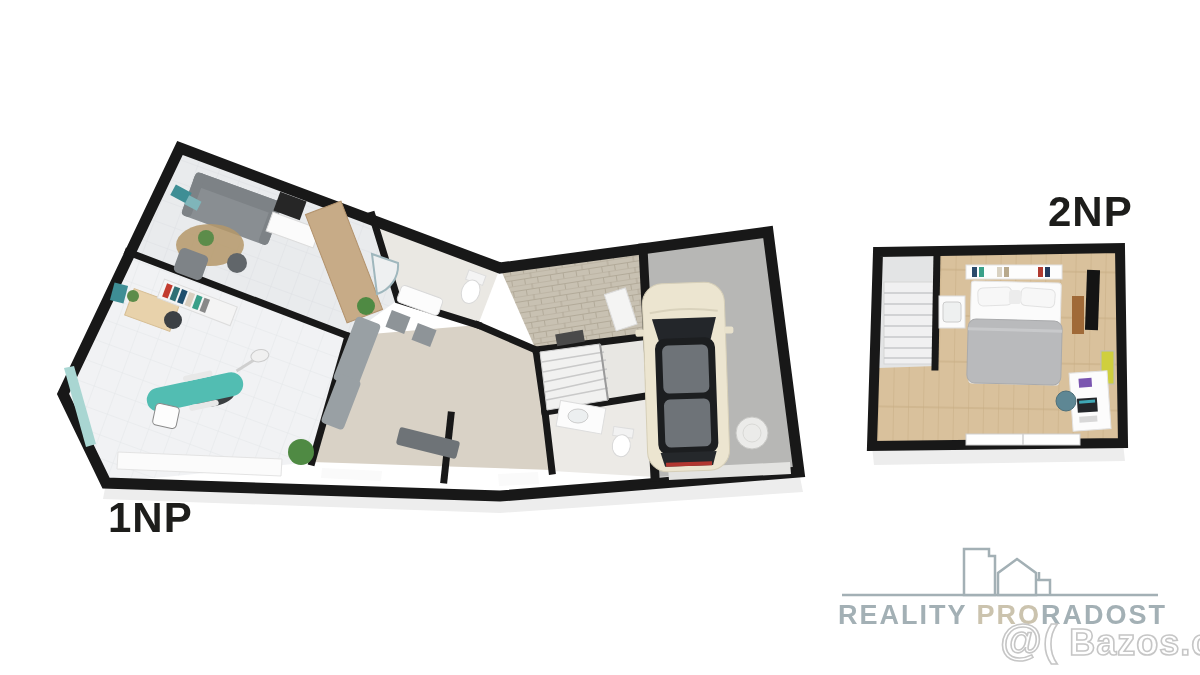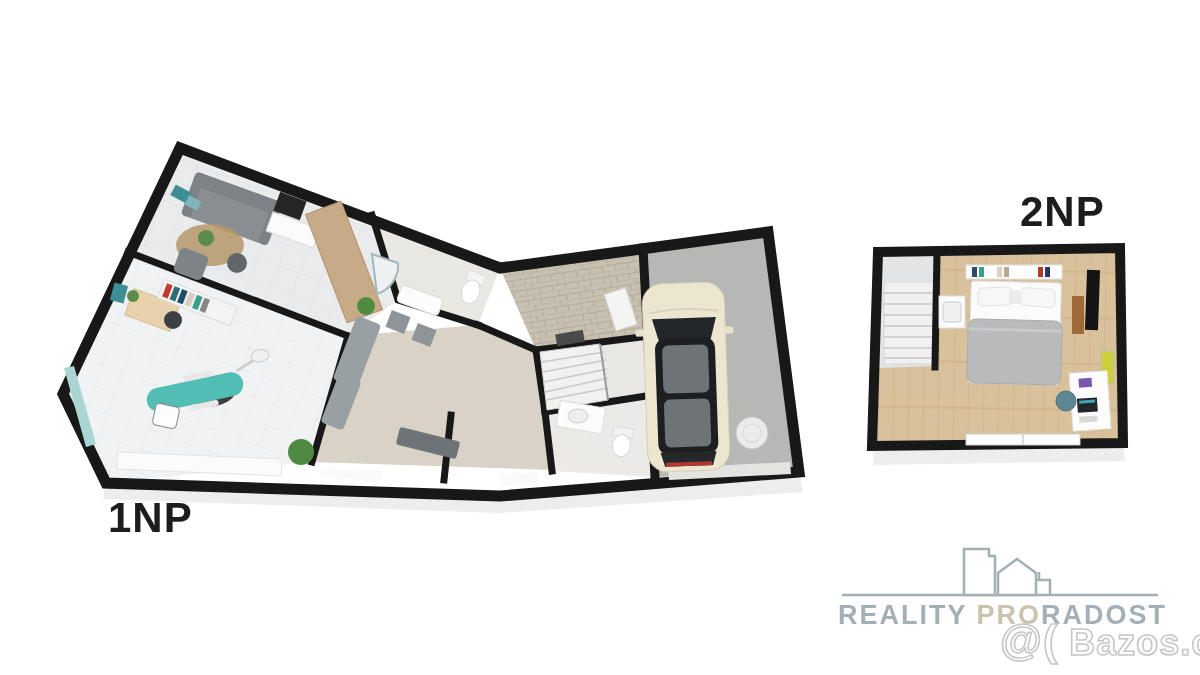--- a/index.html
+++ b/index.html
@@ -1,21 +1,21 @@
 <!DOCTYPE html>
 <html><head>
 <meta charset="utf-8">
 <style>
   html,body{margin:0;padding:0;background:#fff;}
   #canvas{position:relative;width:1200px;height:675px;background:#ffffff;overflow:hidden;
           font-family:"Liberation Sans", sans-serif;}
   #plan-svg{position:absolute;left:0;top:0;}
   .floor-label{position:absolute;font-weight:800;font-size:42px;color:#1d1d1b;letter-spacing:1px;}
   #label-1np{left:108px;top:494px;}
-  #label-2np{left:1020px;top:188px;text-align:right;}
+  #label-2np{left:1048px;top:188px;text-align:right;}
   #logo{position:absolute;left:838px;top:538px;width:324px;}
   #logo-skyline{display:block;}
   #logo-text{margin-top:2px;font-weight:bold;font-size:27px;letter-spacing:2px;color:#a3b0b5;white-space:nowrap;}
   #logo-text .beige{color:#cbc3ae;}
   #watermark{position:absolute;left:1000px;top:616px;font-weight:bold;font-size:36px;letter-spacing:1px;
              color:rgba(255,255,255,0.08);-webkit-text-stroke:1.6px #c6c6c6;white-space:nowrap;z-index:5;}
   #watermark .wm-prefix{font-size:43px;}
 </style>
 </head>
 <body>

